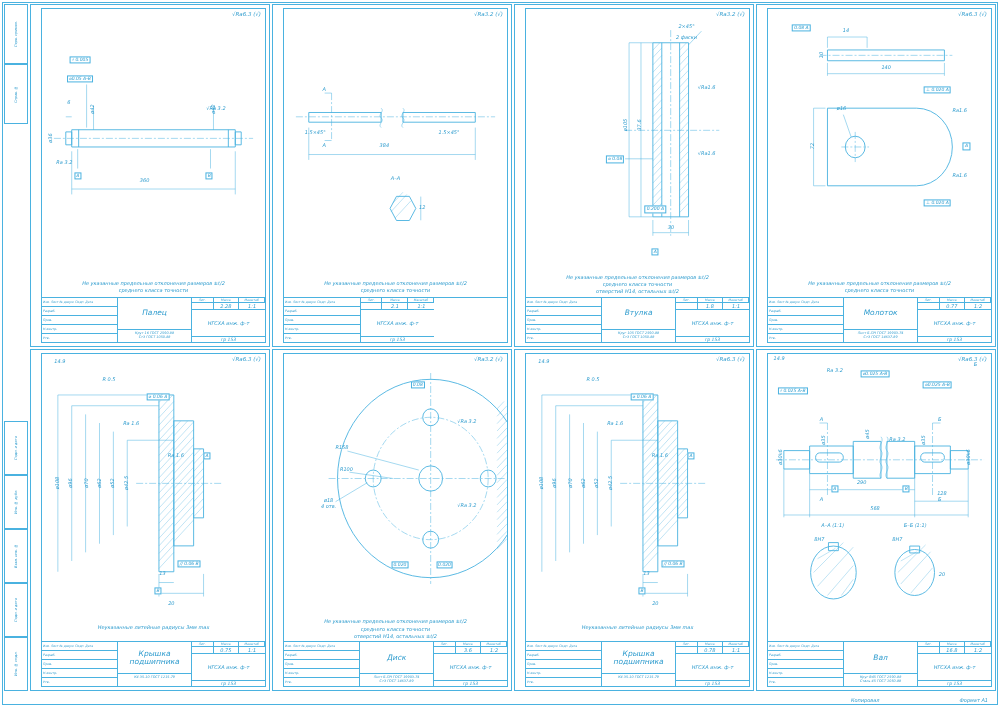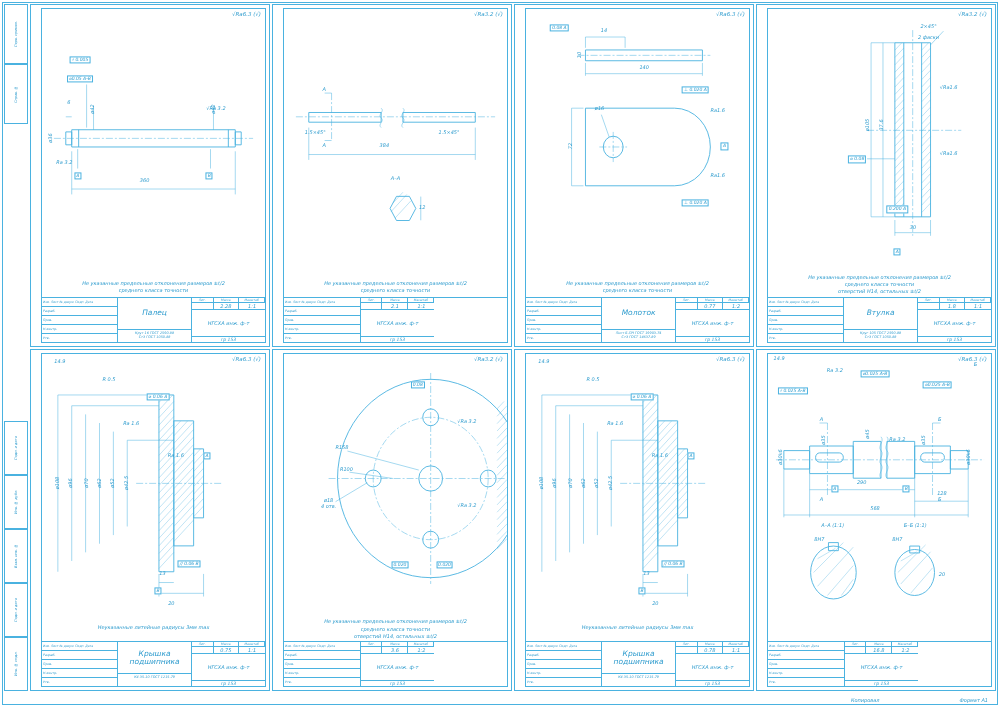--- a/index.html
+++ b/index.html
@@ -195,20 +195,91 @@
             </div>
             <div class="st-org">НГСХА инж. ф-т</div>
             <div class="st-group">гр 153</div>
           </div>
         </div>
       </div>
     </section>
 
     <section class="sheet">
       <div class="frame">
+        <div class="rough">√Ra3.2 (√)</div>
+        <div class="draw">
+          <svg viewBox="0 0 225 250" preserveAspectRatio="none">
+            <line class="cl" x1="146" y1="20" x2="146" y2="215"></line>
+            <line class="cl" x1="100" y1="115" x2="195" y2="115"></line>
+            <rect x="128" y="32" width="36" height="165"></rect>
+            <line x1="137" y1="32" x2="137" y2="197"></line>
+            <line x1="155" y1="32" x2="155" y2="197"></line>
+            <g>
+                <path d="M128 39l7 -7M128 46l9 -9M128 53l9 -9M128 60l9 -9M128 67l9 -9M128 74l9 -9M128 81l9 -9M128 88l9 -9M128 95l9 -9M128 102l9 -9M128 109l9 -9M128 116l9 -9M128 123l9 -9M128 130l9 -9M128 137l9 -9M128 144l9 -9M128 151l9 -9M128 158l9 -9M128 165l9 -9M128 172l9 -9M128 179l9 -9M128 186l9 -9M128 193l9 -9" class="hatch"></path>
+              </g>
+            <g>
+                <path d="M155 39l7 -7M155 46l9 -9M155 53l9 -9M155 60l9 -9M155 67l9 -9M155 74l9 -9M155 81l9 -9M155 88l9 -9M155 95l9 -9M155 102l9 -9M155 109l9 -9M155 116l9 -9M155 123l9 -9M155 130l9 -9M155 137l9 -9M155 144l9 -9M155 151l9 -9M155 158l9 -9M155 165l9 -9M155 172l9 -9M155 179l9 -9M155 186l9 -9M155 193l9 -9" class="hatch"></path>
+              </g>
+            <line class="dim" x1="104" y1="32" x2="104" y2="197"></line>
+            <line class="dim" x1="116" y1="32" x2="116" y2="197"></line>
+            <line class="dim" x1="104" y1="32" x2="128" y2="32"></line>
+            <line class="dim" x1="104" y1="197" x2="128" y2="197"></line>
+            <line class="dim" x1="128" y1="212" x2="164" y2="212"></line>
+            <line class="dim" x1="128" y1="200" x2="128" y2="215"></line>
+            <line class="dim" x1="164" y1="200" x2="164" y2="215"></line>
+            <line class="dim" x1="164" y1="34" x2="177" y2="21"></line>
+            <line class="dim" x1="100" y1="142" x2="128" y2="142"></line>
+          </svg>
+          <div class="labels">
+              <span class="lbl" style="left: 72%; top: 7%;">2×45°</span>
+              <span class="lbl" style="left: 72%; top: 11%;">2 фаски</span>
+              <span class="lbl rot" style="left: 45%; top: 44%;">ø105</span>
+              <span class="lbl rot" style="left: 51%; top: 44%;">37.6</span>
+              <span class="lbl" style="left: 81%; top: 30%;">√Ra1.6</span>
+              <span class="lbl box" style="left: 40%; top: 57%;">⌀ 0.08</span>
+              <span class="lbl" style="left: 81%; top: 55%;">√Ra1.6</span>
+              <span class="lbl box" style="left: 58%; top: 76%;">0.200 A</span>
+              <span class="lbl box" style="left: 58%; top: 92%;">A</span>
+              <span class="lbl" style="left: 65%; top: 83%;">30</span>
+            </div>
+        </div>
+        <div class="note">Не указанные предельные отклонения размеров ±t/2
+среднего класса точности
+отверстий Н14, остальных ±t/2</div>
+        <div class="stamp">
+          <div class="st-left">
+            <div class="st-hrow">Изм. Лист № докум. Подп. Дата</div>
+            <div class="st-row">Разраб.</div>
+            <div class="st-row">Пров.</div>
+            <div class="st-row">Н.контр.</div>
+            <div class="st-row">Утв.</div>
+          </div>
+          <div class="st-mid">
+            <div class="st-title">Втулка</div>
+            <div class="st-mat">Круг 105 ГОСТ 2590-88
+Ст3 ГОСТ 1050-88</div>
+          </div>
+          <div class="st-right">
+            <div class="st-mms">
+              <span class="h">Лит.</span>
+              <span class="h">Масса</span>
+              <span class="h">Масштаб</span>
+              <span class="v"></span>
+              <span class="v">1.8</span>
+              <span class="v">1:1</span>
+            </div>
+            <div class="st-org">НГСХА инж. ф-т</div>
+            <div class="st-group">гр 153</div>
+          </div>
+        </div>
+      </div>
+    </section>
+
+    <section class="sheet">
+      <div class="frame">
         <div class="rough">√Ra6.3 (√)</div>
         <div class="draw">
           <svg viewBox="0 0 225 250" preserveAspectRatio="none">
             <rect x="60" y="38" width="118" height="10"></rect>
             <line class="cl" x1="52" y1="43" x2="186" y2="43"></line>
             <line class="dim" x1="60" y1="26" x2="100" y2="26"></line>
             <line class="dim" x1="60" y1="26" x2="60" y2="36"></line>
             <line class="dim" x1="100" y1="26" x2="100" y2="36"></line>
             <line class="dim" x1="60" y1="60" x2="178" y2="60"></line>
             <line class="dim" x1="60" y1="50" x2="60" y2="62"></line>
@@ -262,91 +333,20 @@
             </div>
             <div class="st-org">НГСХА инж. ф-т</div>
             <div class="st-group">гр 153</div>
           </div>
         </div>
       </div>
     </section>
 
     <section class="sheet">
       <div class="frame">
-        <div class="rough">√Ra3.2 (√)</div>
-        <div class="draw">
-          <svg viewBox="0 0 225 250" preserveAspectRatio="none">
-            <line class="cl" x1="146" y1="20" x2="146" y2="215"></line>
-            <line class="cl" x1="100" y1="115" x2="195" y2="115"></line>
-            <rect x="128" y="32" width="36" height="165"></rect>
-            <line x1="137" y1="32" x2="137" y2="197"></line>
-            <line x1="155" y1="32" x2="155" y2="197"></line>
-            <g>
-                <path d="M128 39l7 -7M128 46l9 -9M128 53l9 -9M128 60l9 -9M128 67l9 -9M128 74l9 -9M128 81l9 -9M128 88l9 -9M128 95l9 -9M128 102l9 -9M128 109l9 -9M128 116l9 -9M128 123l9 -9M128 130l9 -9M128 137l9 -9M128 144l9 -9M128 151l9 -9M128 158l9 -9M128 165l9 -9M128 172l9 -9M128 179l9 -9M128 186l9 -9M128 193l9 -9" class="hatch"></path>
-              </g>
-            <g>
-                <path d="M155 39l7 -7M155 46l9 -9M155 53l9 -9M155 60l9 -9M155 67l9 -9M155 74l9 -9M155 81l9 -9M155 88l9 -9M155 95l9 -9M155 102l9 -9M155 109l9 -9M155 116l9 -9M155 123l9 -9M155 130l9 -9M155 137l9 -9M155 144l9 -9M155 151l9 -9M155 158l9 -9M155 165l9 -9M155 172l9 -9M155 179l9 -9M155 186l9 -9M155 193l9 -9" class="hatch"></path>
-              </g>
-            <line class="dim" x1="104" y1="32" x2="104" y2="197"></line>
-            <line class="dim" x1="116" y1="32" x2="116" y2="197"></line>
-            <line class="dim" x1="104" y1="32" x2="128" y2="32"></line>
-            <line class="dim" x1="104" y1="197" x2="128" y2="197"></line>
-            <line class="dim" x1="128" y1="212" x2="164" y2="212"></line>
-            <line class="dim" x1="128" y1="200" x2="128" y2="215"></line>
-            <line class="dim" x1="164" y1="200" x2="164" y2="215"></line>
-            <line class="dim" x1="164" y1="34" x2="177" y2="21"></line>
-            <line class="dim" x1="100" y1="142" x2="128" y2="142"></line>
-          </svg>
-          <div class="labels">
-              <span class="lbl" style="left: 72%; top: 7%;">2×45°</span>
-              <span class="lbl" style="left: 72%; top: 11%;">2 фаски</span>
-              <span class="lbl rot" style="left: 45%; top: 44%;">ø105</span>
-              <span class="lbl rot" style="left: 51%; top: 44%;">37.6</span>
-              <span class="lbl" style="left: 81%; top: 30%;">√Ra1.6</span>
-              <span class="lbl box" style="left: 40%; top: 57%;">⌀ 0.08</span>
-              <span class="lbl" style="left: 81%; top: 55%;">√Ra1.6</span>
-              <span class="lbl box" style="left: 58%; top: 76%;">0.200 A</span>
-              <span class="lbl box" style="left: 58%; top: 92%;">A</span>
-              <span class="lbl" style="left: 65%; top: 83%;">30</span>
-            </div>
-        </div>
-        <div class="note">Не указанные предельные отклонения размеров ±t/2
-среднего класса точности
-отверстий Н14, остальных ±t/2</div>
-        <div class="stamp">
-          <div class="st-left">
-            <div class="st-hrow">Изм. Лист № докум. Подп. Дата</div>
-            <div class="st-row">Разраб.</div>
-            <div class="st-row">Пров.</div>
-            <div class="st-row">Н.контр.</div>
-            <div class="st-row">Утв.</div>
-          </div>
-          <div class="st-mid">
-            <div class="st-title">Втулка</div>
-            <div class="st-mat">Круг 105 ГОСТ 2590-88
-Ст3 ГОСТ 1050-88</div>
-          </div>
-          <div class="st-right">
-            <div class="st-mms">
-              <span class="h">Лит.</span>
-              <span class="h">Масса</span>
-              <span class="h">Масштаб</span>
-              <span class="v"></span>
-              <span class="v">1.8</span>
-              <span class="v">1:1</span>
-            </div>
-            <div class="st-org">НГСХА инж. ф-т</div>
-            <div class="st-group">гр 153</div>
-          </div>
-        </div>
-      </div>
-    </section>
-
-    <section class="sheet">
-      <div class="frame">
         <div class="rough">√Ra6.3 (√)</div>
         <div class="draw">
           <svg viewBox="0 0 225 250" preserveAspectRatio="none">
             <line class="cl" x1="95" y1="120" x2="182" y2="120"></line>
             <rect x="118" y="38" width="15" height="164"></rect>
             <rect x="133" y="62" width="20" height="116"></rect>
             <rect x="153" y="88" width="10" height="64"></rect>
             <g>
                 <path d="M118 45l7 -7M118 52l14 -14M118 59l15 -15M118 66l15 -15M118 73l15 -15M118 80l15 -15M118 87l15 -15M118 94l15 -15M118 101l15 -15M118 108l15 -15M118 115l15 -15M118 122l15 -15M118 129l15 -15M118 136l15 -15M118 143l15 -15M118 150l15 -15M118 157l15 -15M118 164l15 -15M118 171l15 -15M118 178l15 -15M118 185l15 -15M118 192l15 -15M118 199l15 -15" class="hatch"></path>
               </g>
@@ -454,20 +454,25 @@
         <div class="note">Не указанные предельные отклонения размеров ±t/2
 среднего класса точности
 отверстий Н14, остальных ±t/2</div>
         <div class="stamp">
           <div class="st-left">
             <div class="st-hrow">Изм. Лист № докум. Подп. Дата</div>
             <div class="st-row">Разраб.</div>
             <div class="st-row">Пров.</div>
             <div class="st-row">Н.контр.</div>
             <div class="st-row">Утв.</div>
+          </div>
+          <div class="st-mid">
+            <div class="st-title">Диск</div>
+            <div class="st-mat">Лист Б-ПН ГОСТ 19903-74
+Ст3 ГОСТ 14637-89</div>
           </div>
           <div class="st-right">
             <div class="st-mms">
               <span class="h">Лит.</span>
               <span class="h">Масса</span>
               <span class="h">Масштаб</span>
               <span class="v"></span>
               <span class="v">3.6</span>
               <span class="v">1:2</span>
             </div>
@@ -622,20 +627,25 @@
         </div>
 
         <div class="stamp">
           <div class="st-left">
             <div class="st-hrow">Изм. Лист № докум. Подп. Дата</div>
             <div class="st-row">Разраб.</div>
             <div class="st-row">Пров.</div>
             <div class="st-row">Н.контр.</div>
             <div class="st-row">Утв.</div>
           </div>
+          <div class="st-mid">
+            <div class="st-title">Вал</div>
+            <div class="st-mat">Круг В45 ГОСТ 2590-88
+Сталь 45 ГОСТ 1050-88</div>
+          </div>
           <div class="st-right">
             <div class="st-mms">
               <span class="h">Лит.</span>
               <span class="h">Масса</span>
               <span class="h">Масштаб</span>
               <span class="v"></span>
               <span class="v">16.8</span>
               <span class="v">1:2</span>
             </div>
             <div class="st-org">НГСХА инж. ф-т</div>

